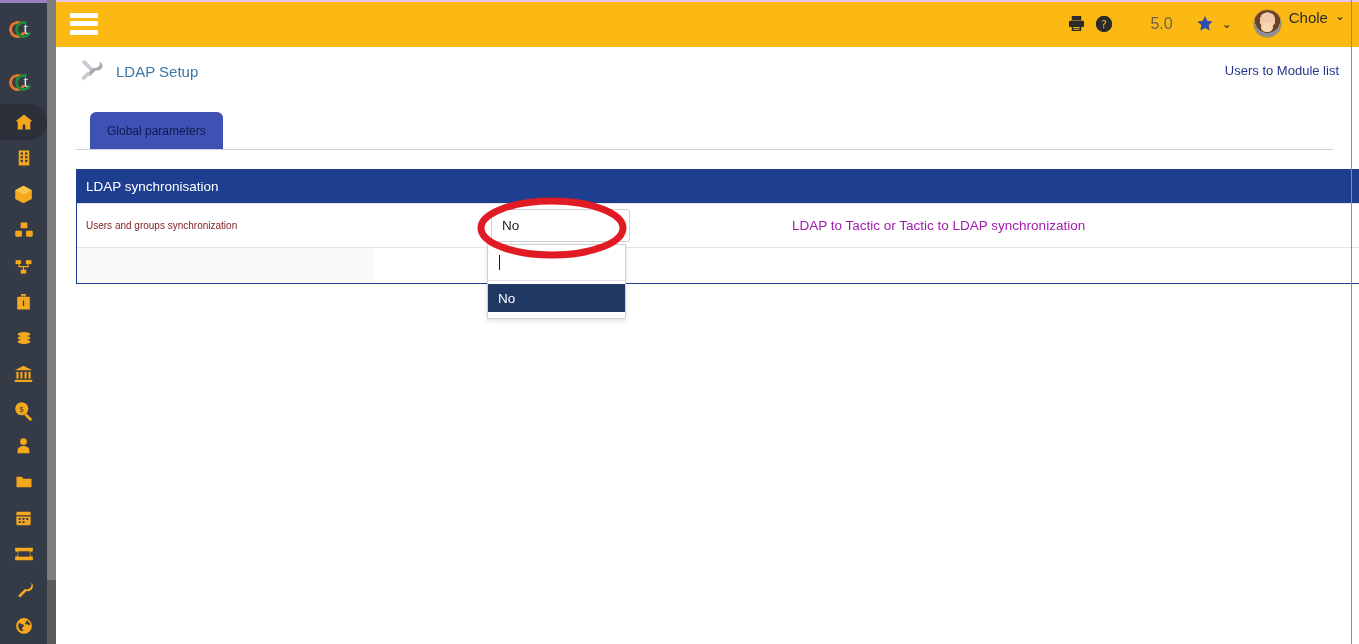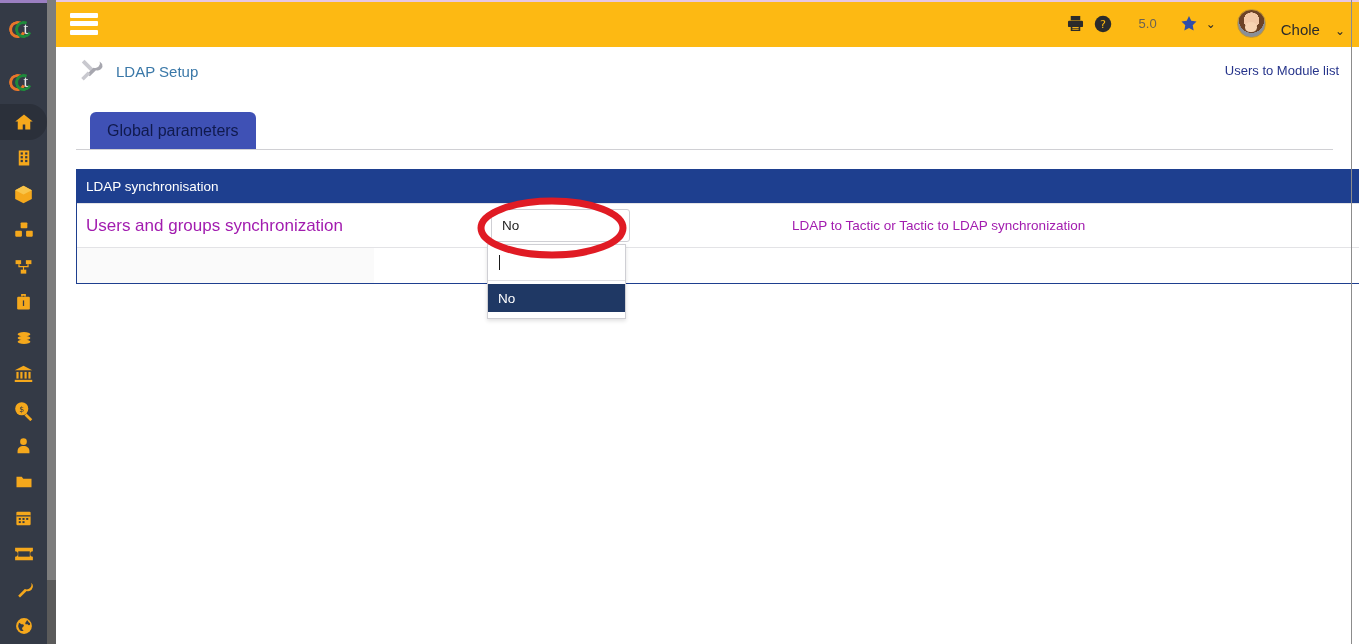--- a/index.html
+++ b/index.html
@@ -69,24 +69,24 @@
     display:flex; flex-direction:column; justify-content:space-between;
     cursor:pointer;
   }
   .hamburger span { display:block; height:5px; background:#ffffff; border-radius:1px; }
 
   .topbar-right {
     margin-left:auto; margin-right:14px;
     display:flex; align-items:center; gap:9px;
   }
   .tb-icon { display:flex; align-items:center; cursor:pointer; color:#2b2b2b; }
-  .ver-text { font-size:13px; color:#6b6252; margin-left:2px;padding-left:16px; }
+  .ver-text { font-size:16px; color:#6b6252; margin-left:12px;padding-left:16px; }
   .star-wrap { display:flex; align-items:center; gap:7px; margin-left:13px; cursor:pointer;}
   .chev { font-size:12px; color:#2b2b2b; }
-  .avatar-wrap { display:flex; align-items:flex-end; gap:15px; margin-left:12px; cursor:pointer;}
+  .avatar-wrap { display:flex; align-items:flex-start; gap:7px; margin-left:12px; cursor:pointer;}
   .avatar {
     width:29px; height:29px; border-radius:50%;
     background: radial-gradient(circle at 50% 38%, #f2c9a8 0 36%, #6d4326 37% 58%, #8a8f98 59% 100%);
     border:1px solid #c5972f;
     overflow:hidden; position:relative;
   }
   .avatar::after{
     content:""; position:absolute; left:50%; top:44%;
     width:12px; height:10px; margin-left:-6px; border-radius:50% 50% 45% 45%;
     background:#f7d4b2;
@@ -112,21 +112,21 @@
   
   .tabbar {
     position:absolute; left:56px; top:104px;
     width:1303px; height:46px;
   }
   .tab {
     position:absolute; left:34px; top:8px;
     height:38px; padding:0 17px;
     background:#3f51b5;
     color:#101a4d;
-    font-size:16px;
+    font-size:12px;
     border-radius:6px 6px 0 0;
     display:flex; align-items:center;
     cursor:pointer;
   }
   .tab-underline {
     position:absolute; left:20px; top:45px; width:1257px; height:1px;
     background:#d0d0d4;
   }
 
   
@@ -140,21 +140,21 @@
     height:33px; background:#1e3f8f; color:#ffffff;
     font-size:13.5px; display:flex; align-items:center; padding-left:9px;
   }
   .row {
     display:flex; align-items:stretch;
     border-top:1px solid #e3e3e6;
   }
   .row:first-of-type { border-top:none; }
   .cell-label {
     width:410px; display:flex; align-items:center;
-    padding-left:9px; font-size:17px; color:#a21caf;
+    padding-left:9px; font-size:10px; color:#7f1d1d;
   }
   .cell-field {
     width:297px; display:flex; align-items:center;
     padding-left:4px;
   }
   .cell-help {
     flex:1; display:flex; align-items:center;
     padding-left:8px; font-size:13.5px; color:#a21caf;
   }
   .row-1 { height:44px; background:#fff; }

